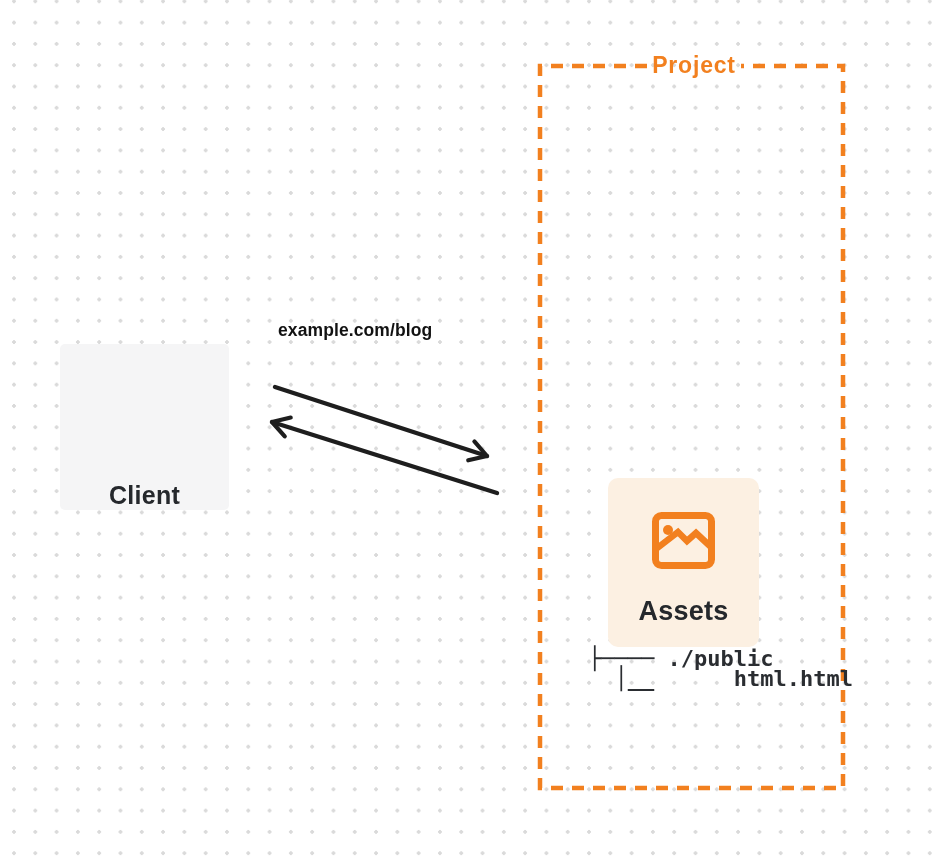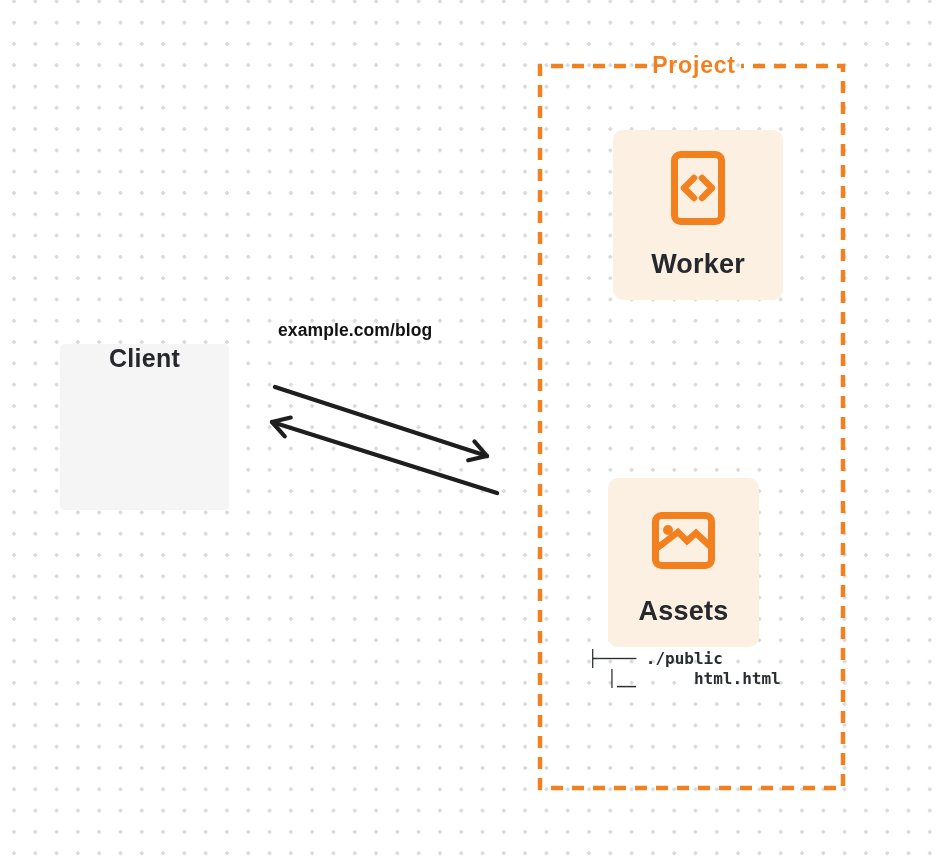--- a/index.html
+++ b/index.html
@@ -50,21 +50,21 @@
     stroke-linecap: round;
     stroke-linejoin: round;
   }
 
   .client-box {
     position: absolute;
     left: 60px; top: 344px;
     width: 169px; height: 166px;
     background: var(--client-bg);
     border-radius: 5px;
-    display: flex; align-items: flex-start; justify-content: center;
+    display: flex; align-items: flex-end; justify-content: center;
   }
   .client-box .label {
     font-size: 25px; font-weight: 700; color: var(--text-dark);
     letter-spacing: 0.3px;
   }
 
   .request-label {
     position: absolute;
     left: 278px; top: 320px;
     font-size: 17.5px; font-weight: 700; color: #121212;
@@ -96,21 +96,21 @@
     line-height: 28px; letter-spacing: 0.2px;
   }
   .card.worker .card-label { margin-top: 25px; }
   .card.assets .card-label { margin-top: 28px; }
   .icon-stroke { fill: none; stroke: var(--accent); }
 
   .file-tree {
     position: absolute;
     left: 588px; top: 649px;
     font-family: "DejaVu Sans Mono", "Liberation Mono", monospace;
-    font-size: 16px; font-weight: 600;
+    font-size: 22px; font-weight: 600;
     line-height: 20px;
     color: #2A2D31;
   }
   .file-tree .tree-line { white-space: pre; }
 </style>
 </head>
 <body>
 
 <div class="canvas">
 
@@ -129,28 +129,20 @@
   </svg>
 
   <div class="client-box">
     <span class="label">Client</span>
   </div>
 
   <div class="request-label">example.com/blog</div>
 
   <div class="project-label">Project</div>
 
-  <div class="card worker">
-    <svg width="54" height="74" viewBox="0 0 54 74">
-      <rect class="icon-stroke" x="3.5" y="3.5" width="47" height="67" rx="6" stroke-width="7"></rect>
-      <path class="icon-stroke" d="M23,27 L13,37 L23,47" stroke-width="6.5" stroke-linecap="round" stroke-linejoin="round"></path>
-      <path class="icon-stroke" d="M31,27 L41,37 L31,47" stroke-width="6.5" stroke-linecap="round" stroke-linejoin="round"></path>
-    </svg>
-    <span class="card-label">Worker</span>
-  </div>
 
   <div class="card assets">
     <svg width="63" height="57" viewBox="0 0 63 57">
       <rect class="icon-stroke" x="3.5" y="3.5" width="56" height="50" rx="6" stroke-width="7"></rect>
       <circle cx="16" cy="18" r="5" fill="#F2801F"></circle>
       <path class="icon-stroke" d="M4,37 L26,20 L35,29 L44,21 L59,35" stroke-width="6.5" stroke-linejoin="miter"></path>
     </svg>
     <span class="card-label">Assets</span>
   </div>
 

